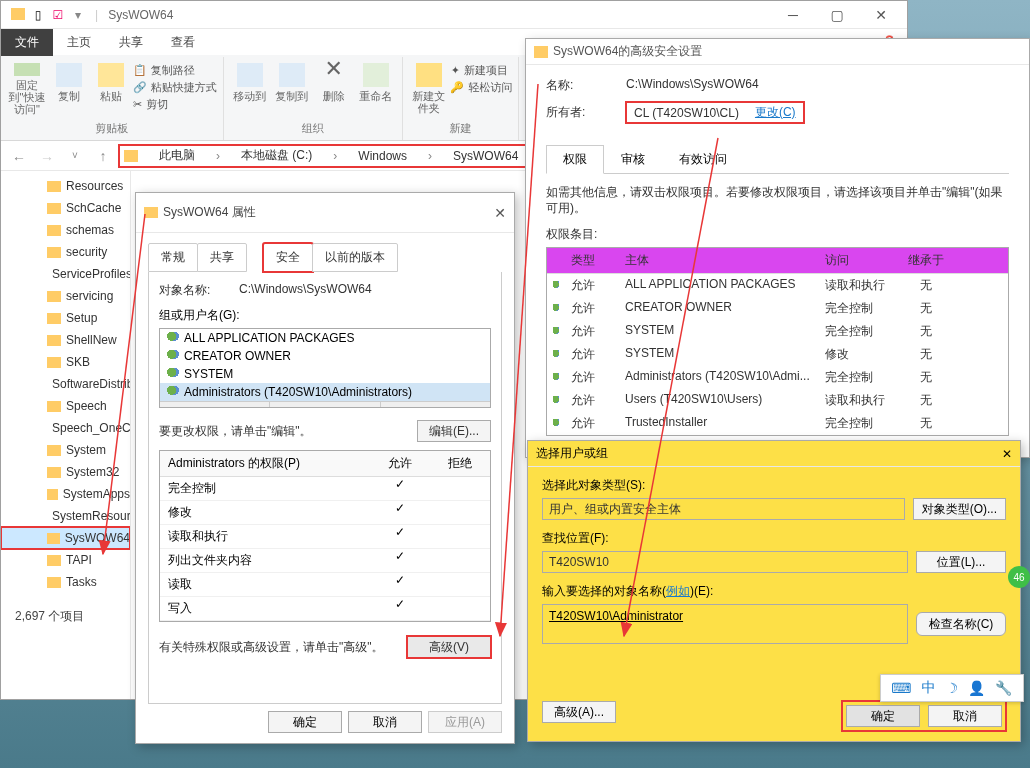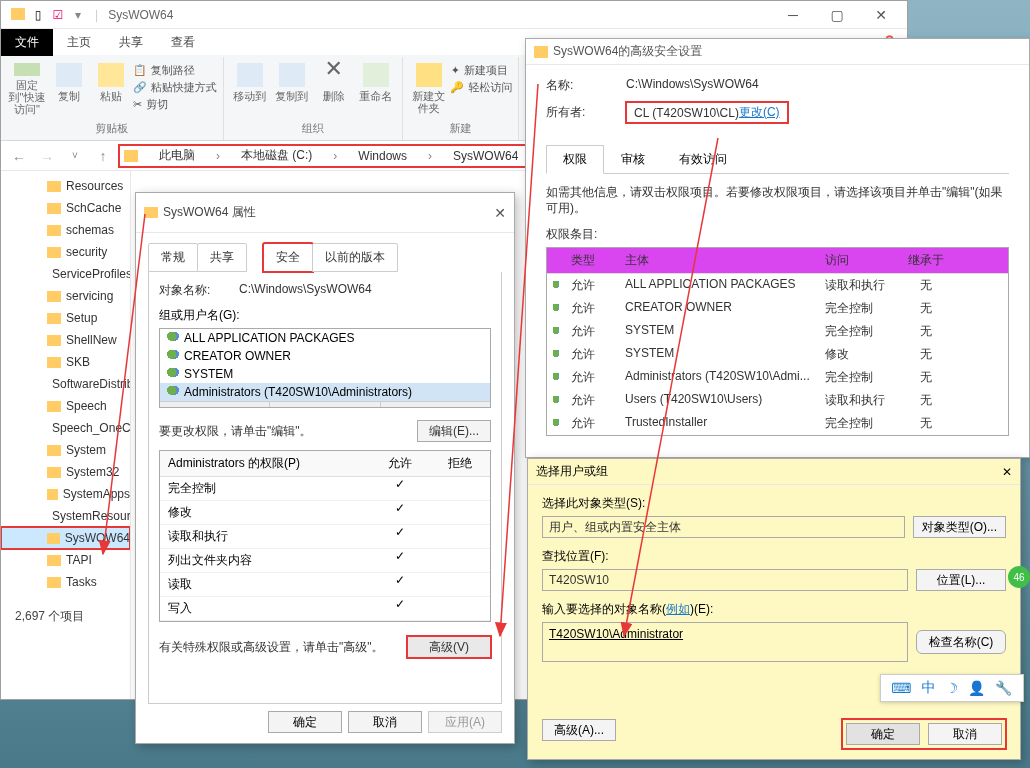--- a/index.html
+++ b/index.html
@@ -16,21 +16,21 @@
   }
   .titlebar .title { flex: 1; color: #666; padding-left: 6px; }
   .winbtns { display: flex; }
   .winbtn { width: 44px; height: 26px; display: flex; align-items: center; justify-content: center; color: #555; font-size: 14px; }
   .quick { display: flex; gap: 6px; padding: 0 6px; }
   .quick .q { width: 14px; height: 14px; display:flex; align-items:center; justify-content:center; }
 
   .menubar {
     height: 26px; display: flex; align-items: center; background: #fff;
   }
-  .filetab { background: #000000; color: #fff; padding: 5px 14px; font-size: 12px; }
+  .filetab { background: #404040; color: #fff; padding: 5px 14px; font-size: 12px; }
   .menutab { padding: 5px 14px; color: #444; font-size: 12px; }
   .menuright { margin-left: auto; display: flex; gap: 10px; color: #1979ca; padding-right: 10px; }
 
   .ribbon {
     height: 86px; background: #f5f6f7; border-bottom: 1px solid #d8d8d8;
     display: flex; align-items: stretch; padding-top: 2px;
   }
   .rgroup { display: flex; flex-direction: column; align-items: center; padding: 2px 6px; border-right: 1px solid #e0e0e0; }
   .rgroup .icons { display: flex; gap: 2px; align-items: flex-start; }
   .rbig { width: 40px; height: 56px; display: flex; flex-direction: column; align-items: center; justify-content: flex-start; color: #666; font-size: 11px; text-align: center; line-height: 12px; padding-top:4px;}
@@ -117,39 +117,39 @@
   }
   .btn.red { outline: 2px solid #e83737; outline-offset: -1px; background: #e9e9e9;}
   .btn.disabled { color: #999; border-color: #ccc; }
 
   
   .advsec {
     position: absolute; left: 525px; top: 38px; width: 505px; height: 420px;
     background: #fff; border: 1px solid #aaa; box-shadow: 3px 3px 10px rgba(0,0,0,.2);
   }
   .advsec .dtitle{height:26px;display:flex;align-items:center;padding:0 8px;color:#555;font-size:12px;border-bottom:1px solid #e8e8e8;}
-  .ownerbox{outline:2px solid #e83737; outline-offset:-1px; display:inline-flex; align-items:center; padding:2px 8px; gap:0;}
+  .ownerbox{outline:2px solid #e83737; outline-offset:-1px; display:inline-flex; align-items:center; padding:2px 8px; gap:16px;}
   .link{color:#1979ca; text-decoration:underline; cursor:pointer;}
   .sectabs{display:flex; margin:10px 20px 0 20px; border-bottom:1px solid #ccc;}
   .sectab{padding:5px 16px; font-size:12px; border:1px solid transparent; border-bottom:none;}
   .sectab.active{border-color:#ccc; background:#fff; border-bottom:1px solid #fff; margin-bottom:-1px;}
   .secbody{padding:10px 20px; font-size:12px; color:#333;}
   .secnote{font-size:12px; margin-bottom:10px; line-height:16px;}
   .sectable{border:1px solid #aaa;}
   .sectable .hdr{display:flex;background:#d946ef;border-bottom:1px solid #ddd;font-size:12px;color:#333;}
   .sectable .hdr div{padding:4px 6px;}
   .sectable .r{display:flex;font-size:12px;}
   .sectable .r div{padding:3px 6px; white-space:nowrap; overflow:hidden; text-overflow:ellipsis;}
   .sectable .i{width:18px;display:flex;align-items:center;justify-content:center;}
   .c-type{width:54px;} .c-pri{width:200px; flex:0 0 200px;} .c-acc{width:80px;} .c-inh{width:54px; text-align:center;}
 
   
   .selectuser{
-    position: absolute; left: 527px; top: 458px; width: 494px; height: 302px;
-    background: #fef9c3; border: 1px solid #aaa; box-shadow:3px 3px 10px rgba(0,0,0,.25);
+    position: absolute; left: 527px; top: 440px; width: 494px; height: 302px;
+    background: #fde047; border: 1px solid #aaa; box-shadow:3px 3px 10px rgba(0,0,0,.25);
   }
   .selectuser .dtitle{height:26px;display:flex;align-items:center;padding:0 8px;font-size:12px;border-bottom:1px solid #e8e8e8;}
   .selectuser .body{padding:10px 14px;font-size:12px;}
   .selectuser .field{width:100%;height:22px;border:1px solid #aaa;padding:2px 6px;font-size:12px;color:#333;display:flex;align-items:center;}
   .selectuser .row2{display:flex;gap:8px;align-items:center;margin-bottom:10px;}
   .selectuser .row2 .field{flex:1;}
   .selectuser .objname{border:1px solid #aaa;height:40px;padding:4px 6px;font-size:12px;}
   .selectuser .bottom{position:absolute;bottom:10px;left:14px;right:14px;display:flex;}
   .selectuser .bottom .spacer{flex:1;}
   .selectuser .bottom .rgroup2{display:flex;gap:8px; outline:2px solid #e83737; padding:4px; outline-offset:-1px;}

